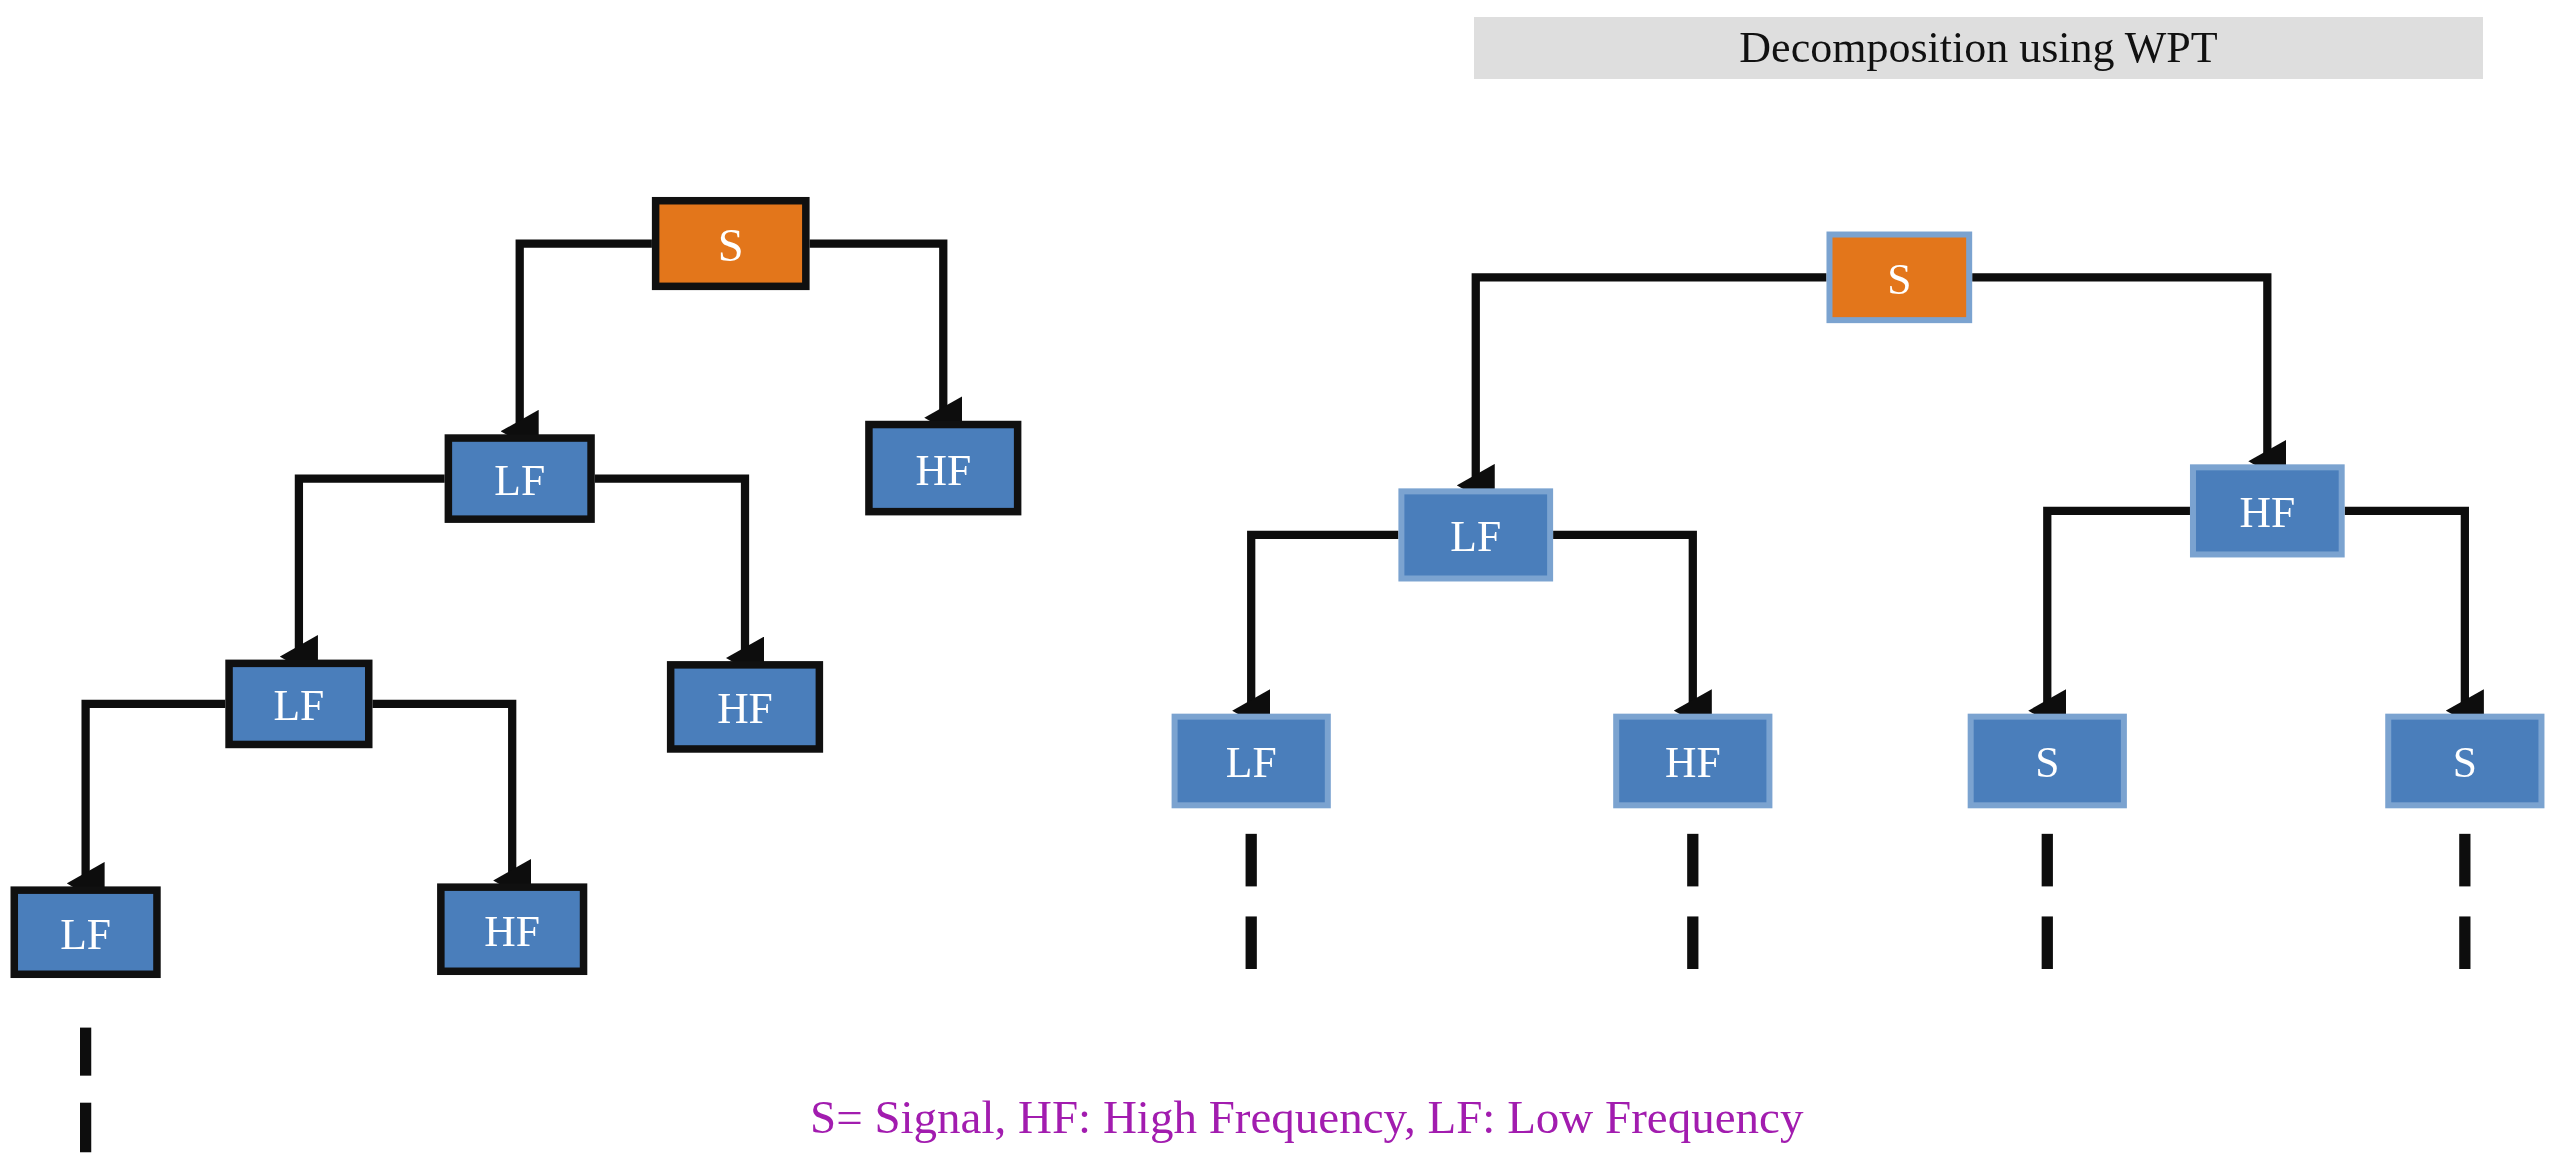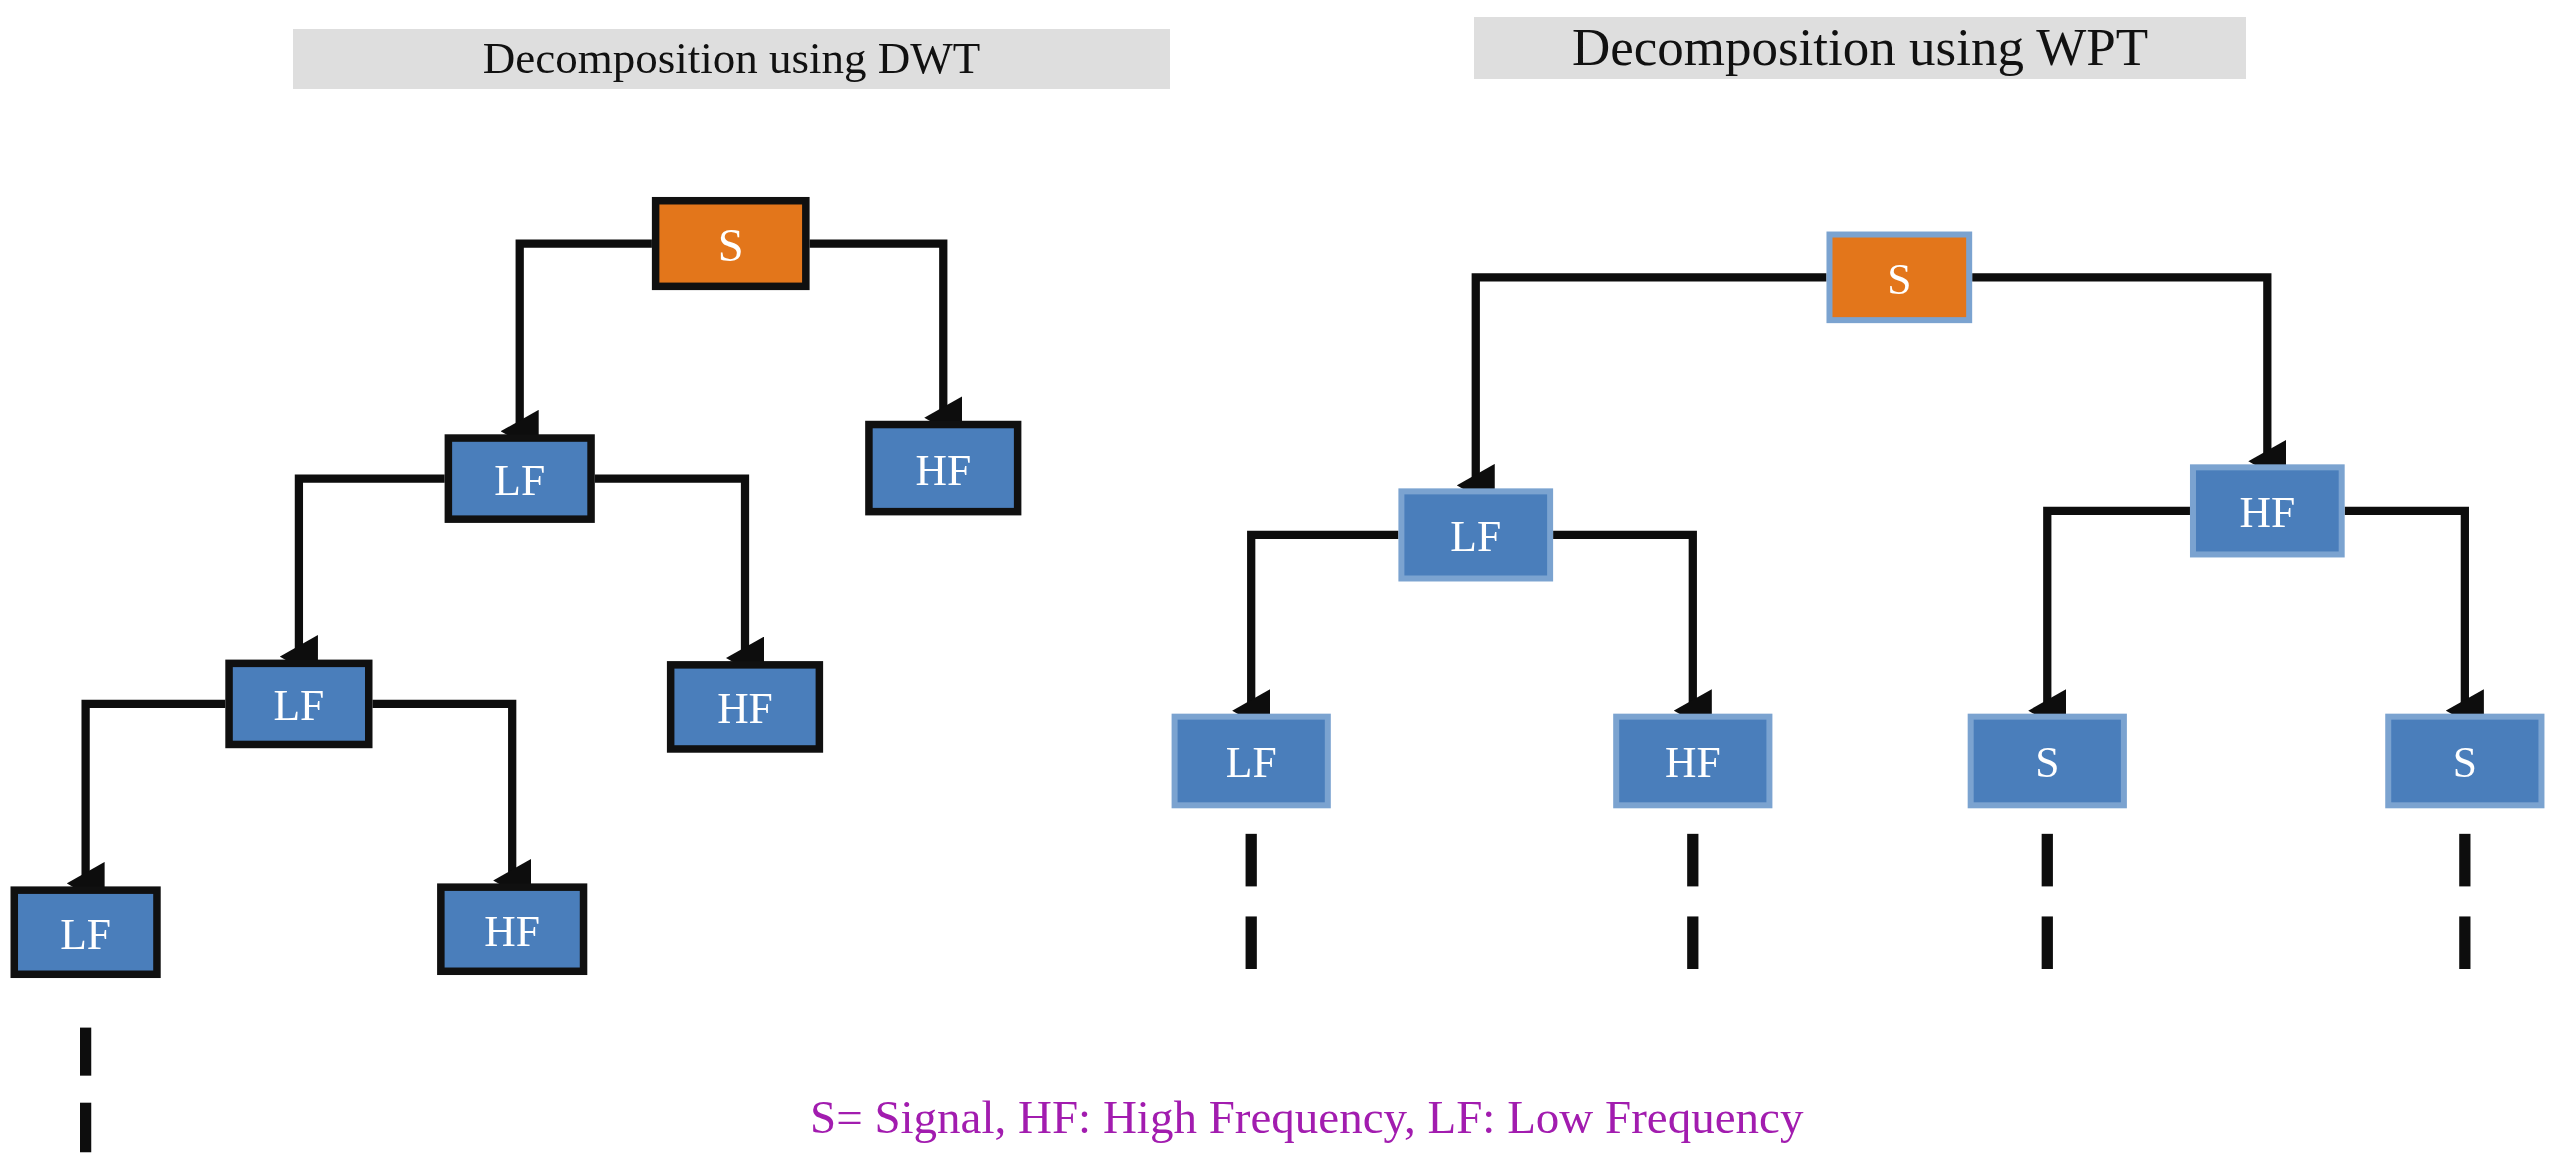--- a/index.html
+++ b/index.html
@@ -26,24 +26,21 @@
     paint-order:stroke;
   }
   .conn{fill:none;stroke:#0d0d0d;stroke-width:11;stroke-linecap:butt;stroke-linejoin:miter;}
   .dashline{stroke:#0d0d0d;stroke-width:15;stroke-linecap:butt;}
 </style>
 </head>
 <body>
 
 <div id="stage">
 
-  <div class="title-band" id="title-left" style="left: 293px; top: 28.5px; width: 877px; height: 60px; font-size: 45px;">
-    <span>Decomposition using DWT</span>
-  </div>
-  <div class="title-band" id="title-right" style="left: 1474px; top: 16.5px; width: 772px; height: 62px; font-size: 53px;">
+  <div class="title-band" id="title-right" style="left: 1474px; top: 16.5px; width: 1009px; height: 62px; font-size: 44px;">
     <span>Decomposition using WPT</span>
   </div>
 
   <svg id="trees" viewBox="0 0 3430 1564" xmlns="http://www.w3.org/2000/svg" aria-hidden="true">
       <defs>
         <marker id="arrowhead" markerWidth="5.2" markerHeight="4.6" refX="2.6" refY="2.3" orient="auto" markerUnits="strokeWidth">
           <path d="M0,0 L5.2,0 L2.6,4.6 Z" fill="#0D0D0D"></path>
         </marker>
       </defs>
       <g>

